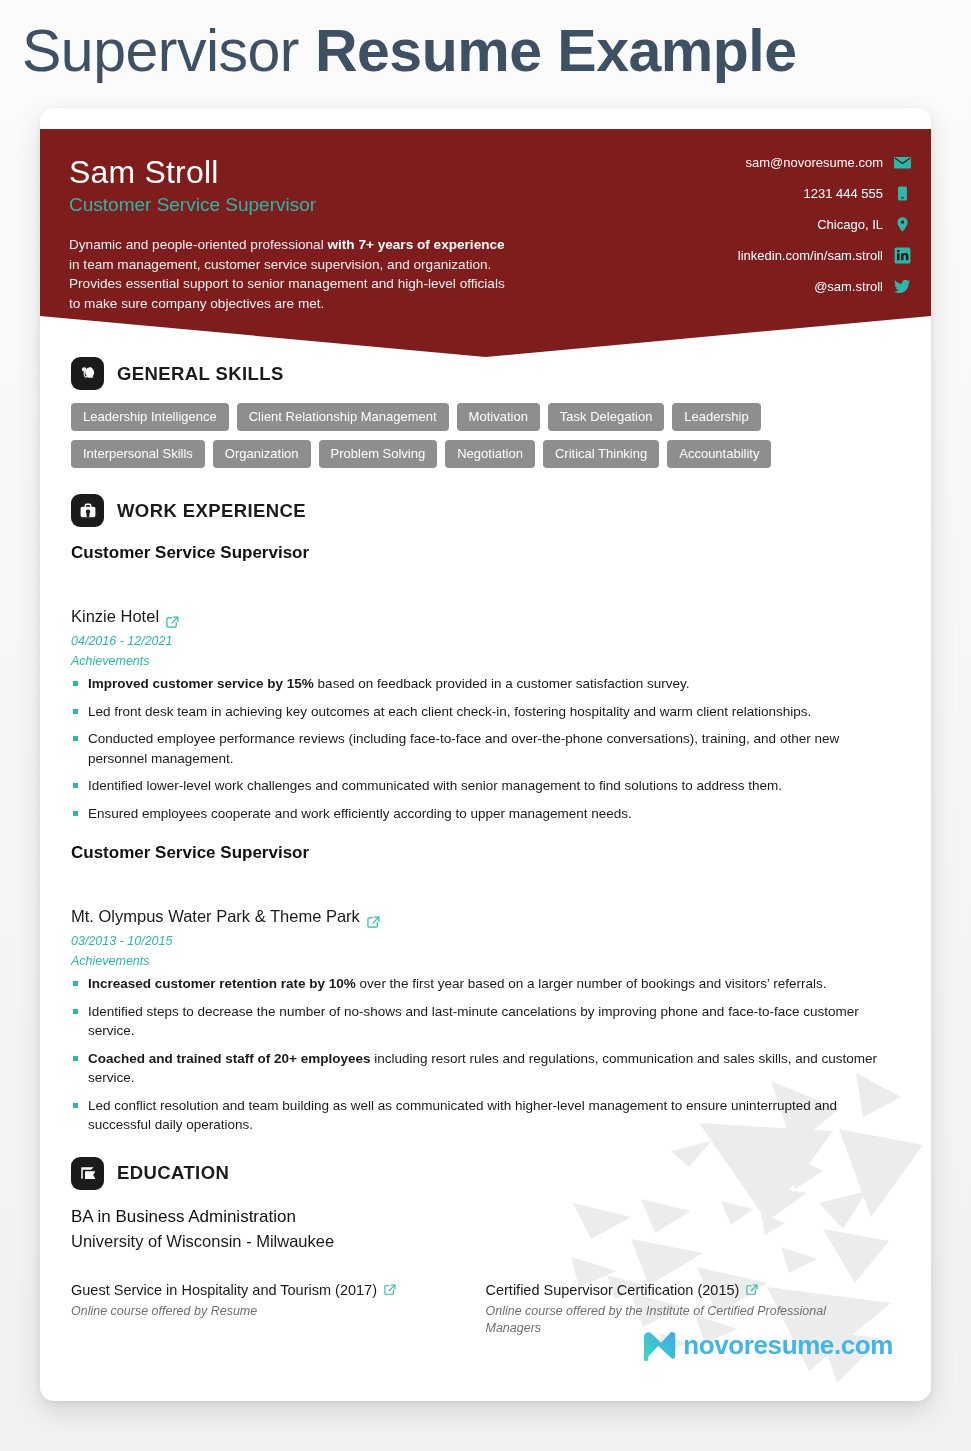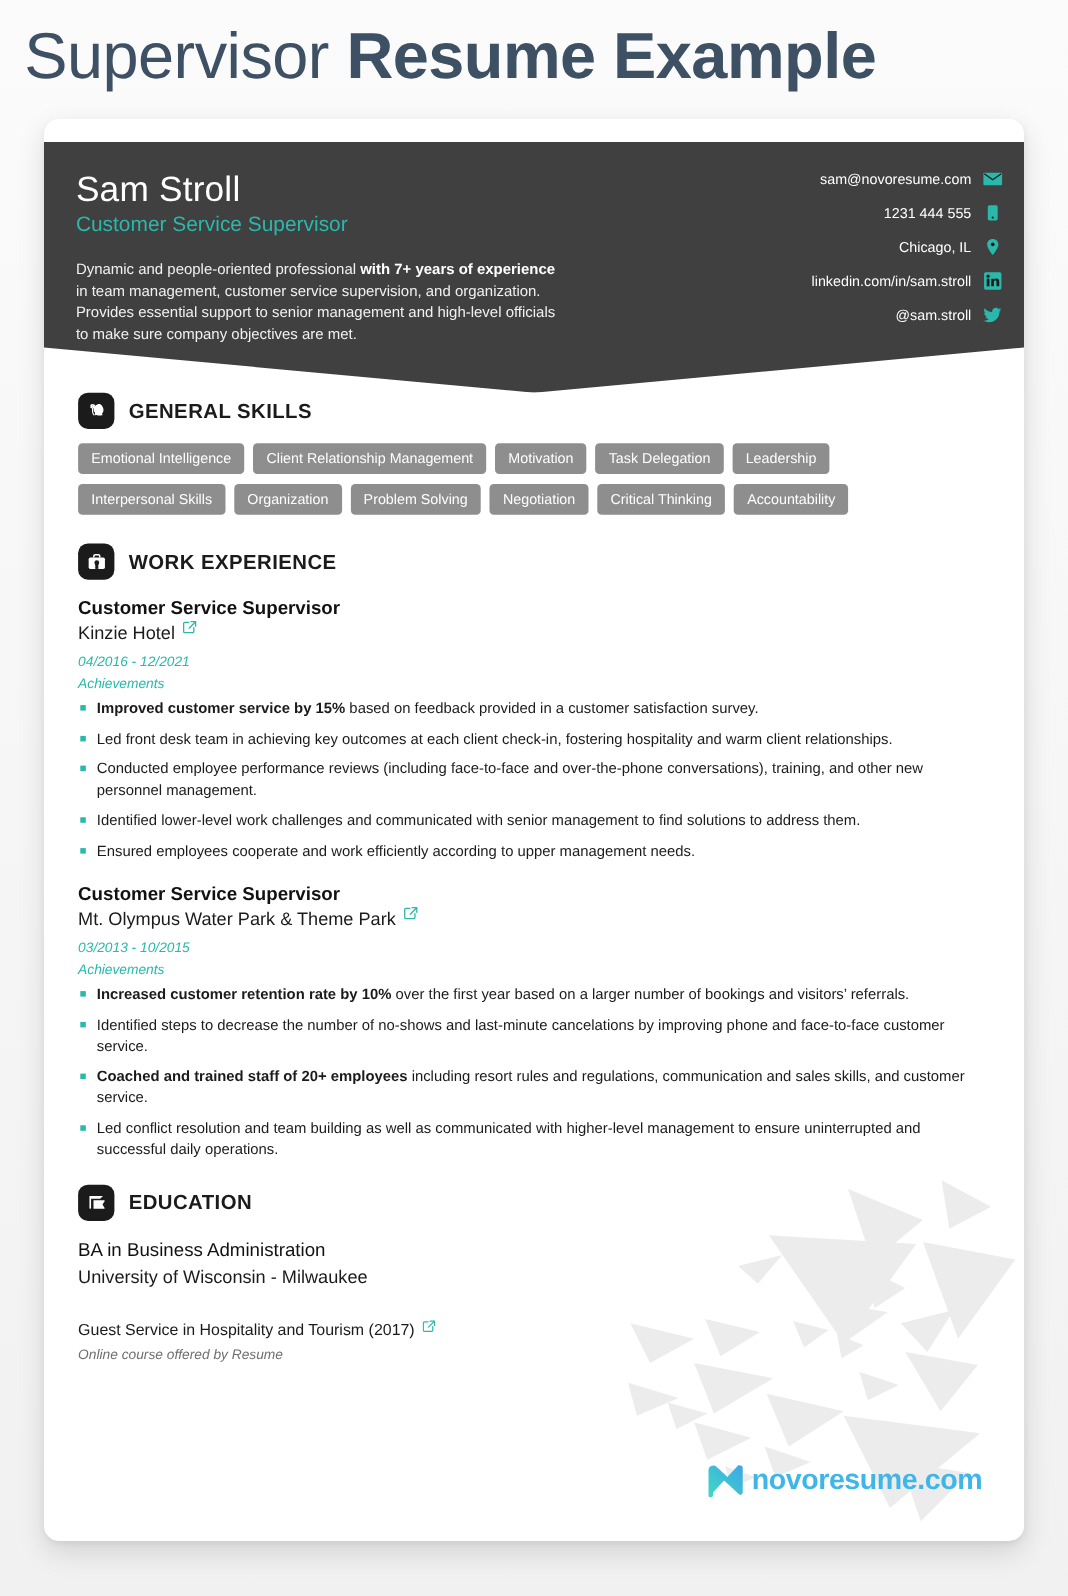--- a/index.html
+++ b/index.html
@@ -46,21 +46,21 @@
     box-shadow: 0 10px 26px rgba(0,0,0,0.12), 0 2px 6px rgba(0,0,0,0.06);
     overflow: hidden;
   }
 
   
   .hero {
     position: absolute;
     left: 0; top: 21px;
     width: 891px;
     height: 228px;
-    background: #404040;
+    background: #7f1d1d;
     clip-path: polygon(0 0, 100% 0, 100% 82%, 50% 100%, 0 82%);
   }
   .hero-name {
     position: absolute;
     left: 29px; top: 25px;
     font-size: 32px;
     font-weight: 400;
     color: #ffffff;
     letter-spacing: 0.2px;
   }
@@ -163,22 +163,23 @@
     font-weight: 700;
     color: #111111;
     line-height: 23px;
   }
   .job-company {
     font-size: 16.5px;
     font-weight: 400;
     color: #1b1b1b;
     line-height: 25px;
     display: flex;
-    align-items: flex-start;
+    align-items: flex-end;
     gap: 7px;
+    margin-top: 40px;
   }
   .ext-link { display: inline-flex; align-items: center; }
   .ext-link svg { display: block; }
   .job-dates {
     font-size: 12.5px;
     font-style: italic;
     color: #2ab8ab;
     margin-top: 5px;
   }
   .job-ach-label {
@@ -223,21 +224,21 @@
     margin-top: 13px;
     display: flex;
     gap: 0;
   }
   .cert-col { width: 50%; padding-right: 24px; }
   .cert-name {
     font-size: 14.5px;
     color: #1b1b1b;
     line-height: 20px;
     display: flex;
-    align-items: flex-start;
+    align-items: center;
     gap: 7px;
   }
   .cert-desc {
     font-size: 12.5px;
     font-style: italic;
     color: #6f6f6f;
     line-height: 17px;
     margin-top: 3px;
   }
 
@@ -375,21 +376,21 @@
             <svg width="20" height="20" viewBox="0 0 20 20">
               <path d="M12.6 3.2c-3 0-5.4 2.2-5.4 5 0 1.3.5 2.4 1.3 3.3l-.5 2.1 1.8-.4c.8.4 1.7.6 2.8.6 1 0 1.9-.2 2.7-.6l-.6-1.1c.9-.9 1.4-2.1 1.4-3.5 0-2.7-2.5-5.4-3.5-5.4z" fill="#ffffff"></path>
               <circle cx="6.2" cy="5.4" r="1.5" fill="none" stroke="#ffffff" stroke-width="1.1"></circle>
               <path d="M6.2 7v4.2M4.4 4.1l3.6 2.6M8 4.1L4.4 6.7" stroke="#ffffff" stroke-width="1.1" fill="none"></path>
               <path d="M6.2 11.2l1.5 2.3" stroke="#ffffff" stroke-width="1.1" fill="none"></path>
             </svg>
           </span>
           <span class="sec-title">GENERAL SKILLS</span>
         </div>
         <div class="skills-wrap">
-          <span class="skill-pill">Emotional Intelligence</span>
+          <span class="skill-pill">Leadership Intelligence</span>
           <span class="skill-pill">Client Relationship Management</span>
           <span class="skill-pill">Motivation</span>
           <span class="skill-pill">Task Delegation</span>
           <span class="skill-pill">Leadership</span>
           <span class="skill-pill">Interpersonal Skills</span>
           <span class="skill-pill">Organization</span>
           <span class="skill-pill">Problem Solving</span>
           <span class="skill-pill">Negotiation</span>
           <span class="skill-pill">Critical Thinking</span>
           <span class="skill-pill">Accountability</span>
@@ -480,20 +481,33 @@
               <span class="ext-link">
                 <svg width="12" height="12" viewBox="0 0 14 14">
                     <path d="M6 2H2.2C1.5 2 1 2.5 1 3.2v7.6C1 11.5 1.5 12 2.2 12h7.6c.7 0 1.2-.5 1.2-1.2V7" stroke="#2ab8ab" stroke-width="1.3" fill="none" stroke-linecap="round"></path>
                     <path d="M8.2 1.2H12.8V5.8" stroke="#2ab8ab" stroke-width="1.3" fill="none" stroke-linecap="round" stroke-linejoin="round"></path>
                     <path d="M12.6 1.4L6.4 7.6" stroke="#2ab8ab" stroke-width="1.3" stroke-linecap="round"></path>
                   </svg>
               </span>
             </div>
             <div class="cert-desc">Online course offered by Resume</div>
           </div>
+          <div class="cert-col">
+            <div class="cert-name">
+              <span>Certified Supervisor Certification (2015)</span>
+              <span class="ext-link">
+                <svg width="12" height="12" viewBox="0 0 14 14">
+                    <path d="M6 2H2.2C1.5 2 1 2.5 1 3.2v7.6C1 11.5 1.5 12 2.2 12h7.6c.7 0 1.2-.5 1.2-1.2V7" stroke="#2ab8ab" stroke-width="1.3" fill="none" stroke-linecap="round"></path>
+                    <path d="M8.2 1.2H12.8V5.8" stroke="#2ab8ab" stroke-width="1.3" fill="none" stroke-linecap="round" stroke-linejoin="round"></path>
+                    <path d="M12.6 1.4L6.4 7.6" stroke="#2ab8ab" stroke-width="1.3" stroke-linecap="round"></path>
+                  </svg>
+              </span>
+            </div>
+            <div class="cert-desc">Online course offered by the Institute of Certified Professional Managers</div>
+          </div>
         </div>
       </div>
 
     </div>
 
     <div class="brand">
       <svg width="32" height="30" viewBox="0 0 32 30">
         <defs>
           <linearGradient id="ngrad" x1="0" y1="1" x2="1" y2="0">
             <stop offset="0%" stop-color="#3fd6c4"></stop>

